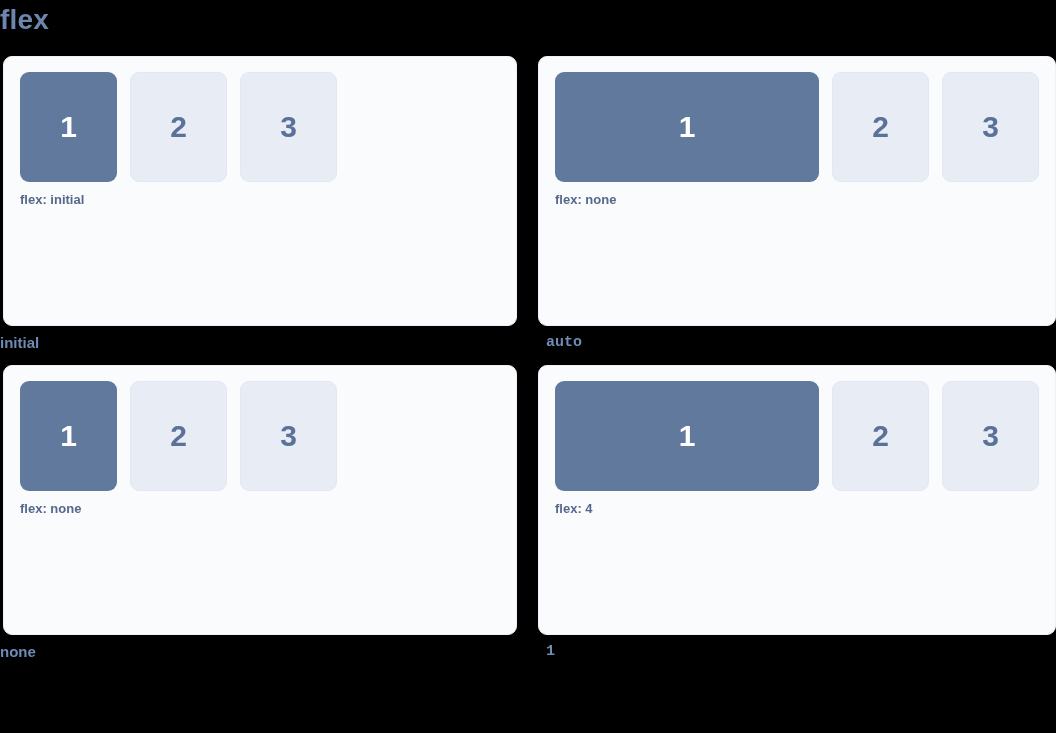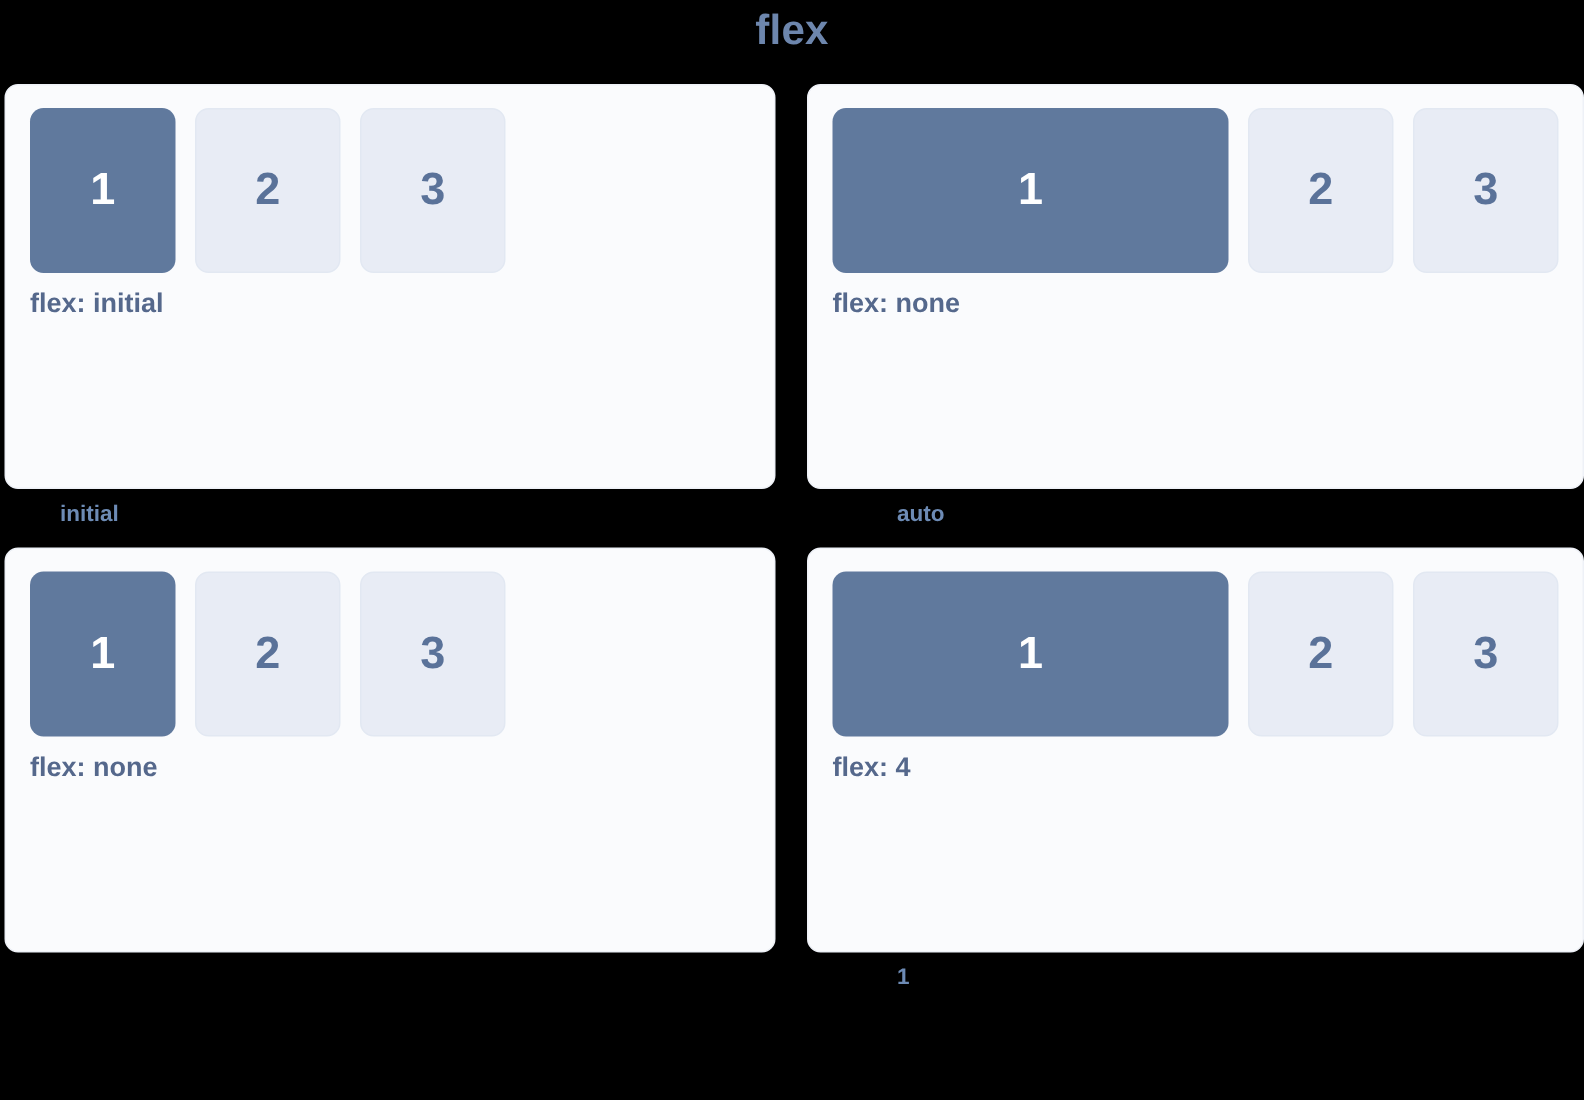--- a/index.html
+++ b/index.html
@@ -13,21 +13,21 @@
     width: 1056px;
     height: 733px;
     background: #000000;
     font-family: "Liberation Sans", sans-serif;
     overflow: hidden;
   }
 
   
   .page-title {
     width: 100%;
-    text-align: center;
+    text-align: left;
     font-size: 28px;
     font-weight: bold;
     color: #6d86ad;
     line-height: 1;
     padding-top: 6px;
     letter-spacing: 0.2px;
   }
 
   
   .demo-grid {
@@ -92,41 +92,40 @@
 
   
   .box-row[data-mode="initial"] .flex-box.primary { flex: initial; width: 97px; }
   .box-row[data-mode="none"]    .flex-box.primary { flex: none;    width: 97px; }
   .box-row[data-mode="auto"]    .flex-box.primary { flex: auto;    width: auto; }
   .box-row[data-mode="one"]     .flex-box.primary { flex: 1;       width: auto; }
 
   
   .card-label {
     margin-top: 11px;
-    font-size: 18px;
+    font-size: 13px;
     font-weight: bold;
     color: #55688c;
     line-height: 1;
   }
 
   
   .card-caption {
     margin-top: 9px;
     font-size: 15px;
     font-weight: bold;
     color: #6d8bb5;
     line-height: 1;
-    padding-left: 40px;
   }
 
   
   .demo-cell.left  { margin-left: 0px; }
   .demo-cell.left .demo-card { margin-left: 3px; }
   .demo-cell.left .card-caption { margin-left: 0px; }
-  .demo-cell.right .card-caption { margin-left: 20px; }
+  .demo-cell.right .card-caption { margin-left: 8px; font-family: Liberation Mono, monospace; }
 </style>
 </head>
 <body>
 
 <div>
 
   <div class="page-title">flex</div>
 
   <div class="demo-grid">
 
@@ -156,20 +155,21 @@
 
     <div class="demo-cell left">
       <div class="demo-card">
         <div class="box-row" data-mode="none">
           <div class="flex-box primary">1</div>
           <div class="flex-box secondary">2</div>
           <div class="flex-box secondary">3</div>
         </div>
         <div class="card-label">flex: none</div>
       </div>
+      <div class="card-caption">none</div>
     </div>
 
     <div class="demo-cell right">
       <div class="demo-card">
         <div class="box-row" data-mode="one">
           <div class="flex-box primary">1</div>
           <div class="flex-box secondary">2</div>
           <div class="flex-box secondary">3</div>
         </div>
         <div class="card-label">flex: 4</div>

